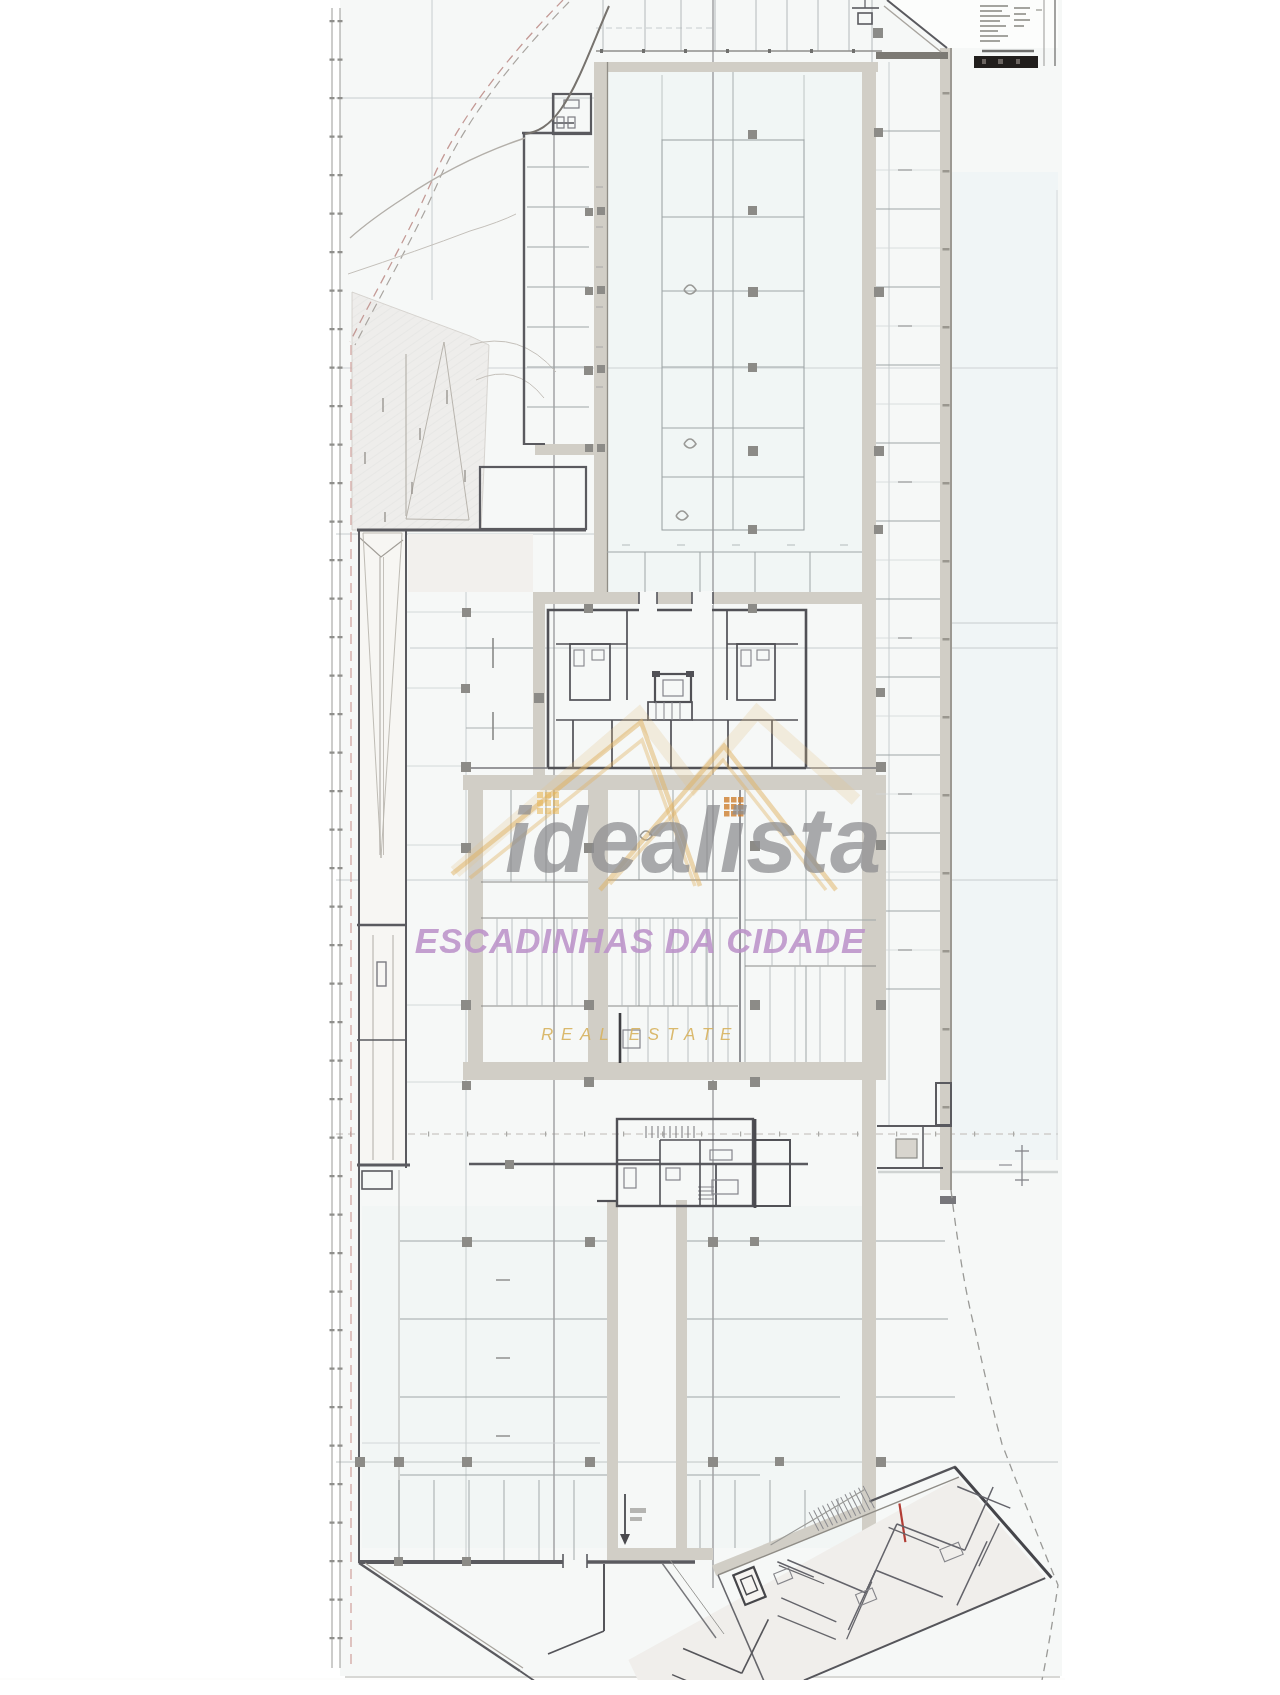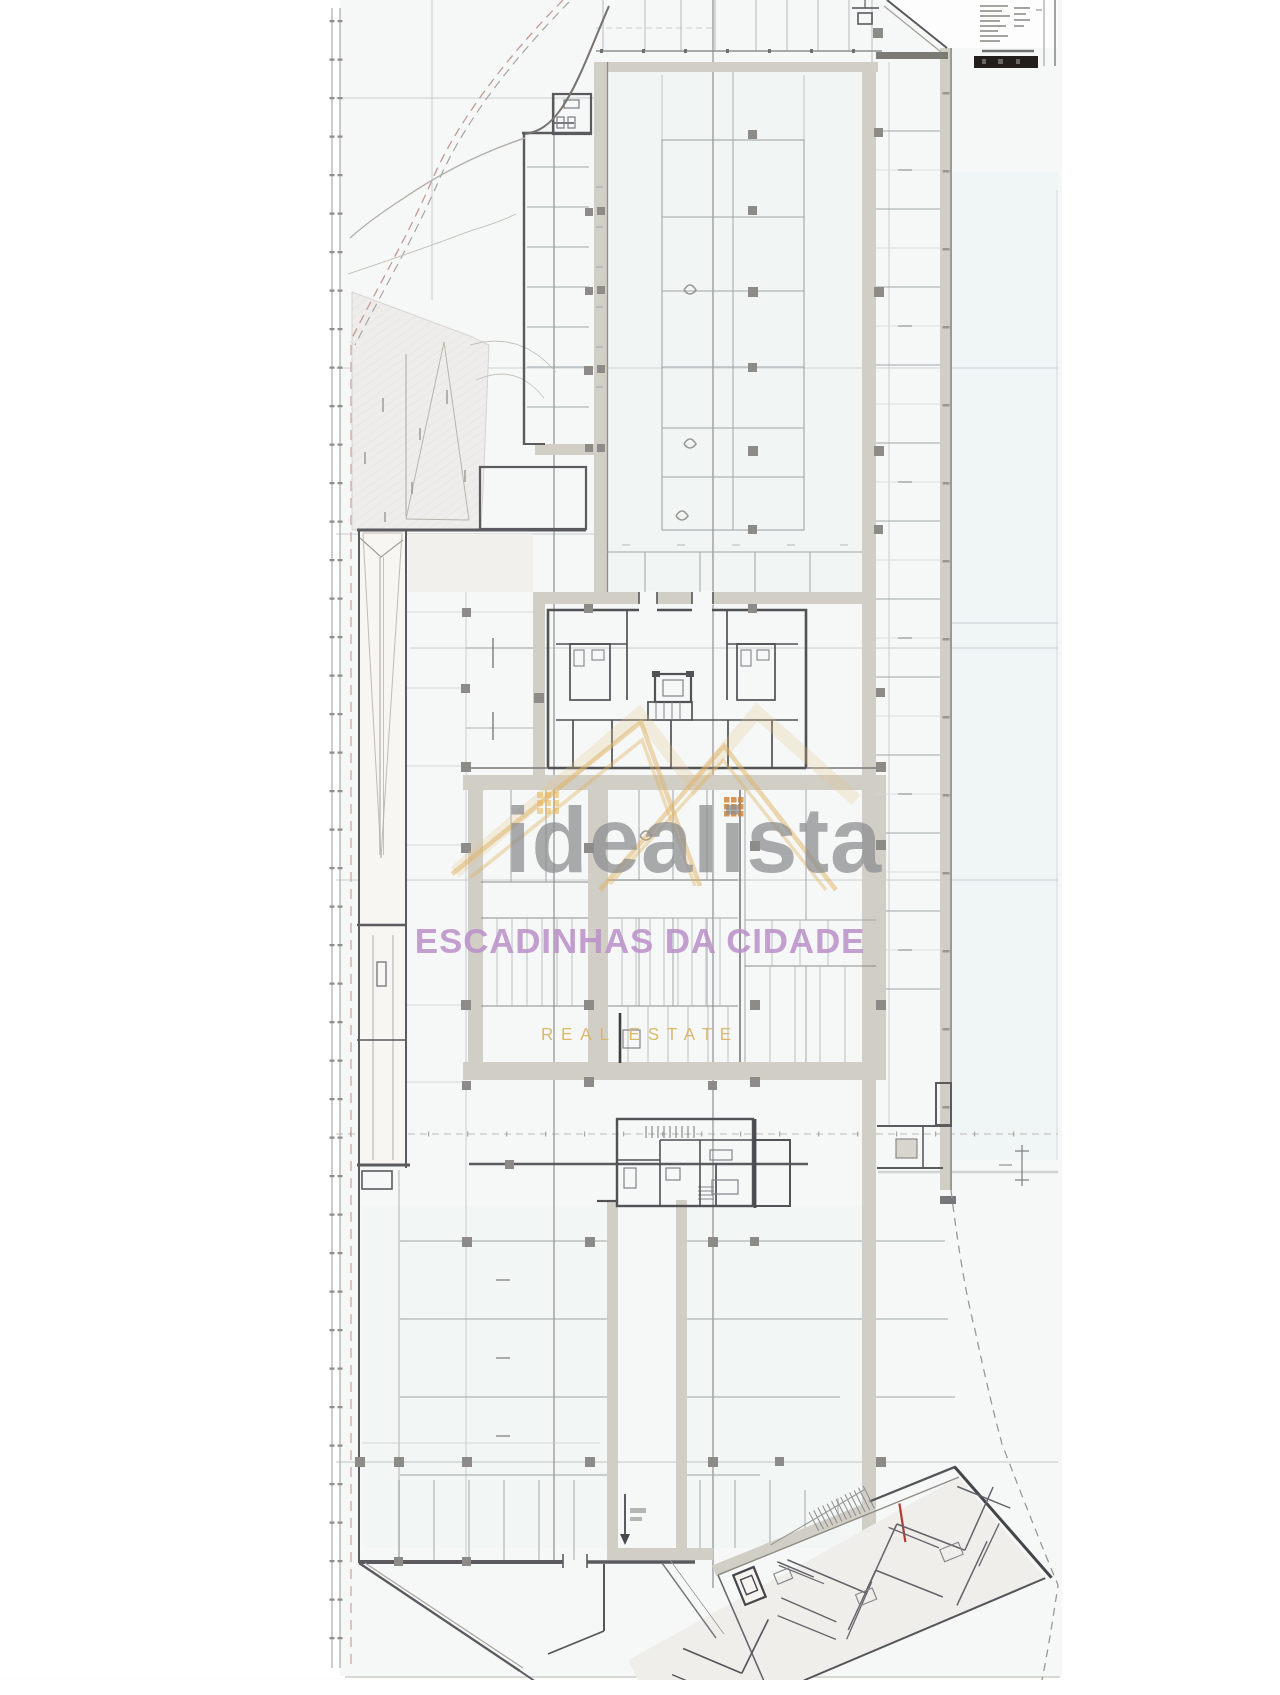--- a/index.html
+++ b/index.html
@@ -1,17 +1,17 @@
 <!DOCTYPE html>
 <html><head>
 <meta charset="utf-8">
 <style>
   html,body{margin:0;padding:0;background:#ffffff;}
   #page{position:relative;width:1280px;height:1695px;background:#ffffff;overflow:hidden;
-        font-family:"Liberation Sans", sans-serif;}
+        font-family:"Liberation Sans", sans-serif;font-style:italic;}
   svg{position:absolute;left:0;top:0;filter:blur(0.55px);}
 </style>
 </head>
 <body>
 <div id="page">
 <svg width="1280" height="1695" viewBox="0 0 1280 1695">
 <defs>
 <pattern id="hatch" width="7" height="7" patternTransform="rotate(55)" patternUnits="userSpaceOnUse">
   <rect width="7" height="7" fill="#eeedeb"></rect>
   <line x1="0" y1="0" x2="0" y2="7" stroke="#e1e1df" stroke-width="1"></line>

